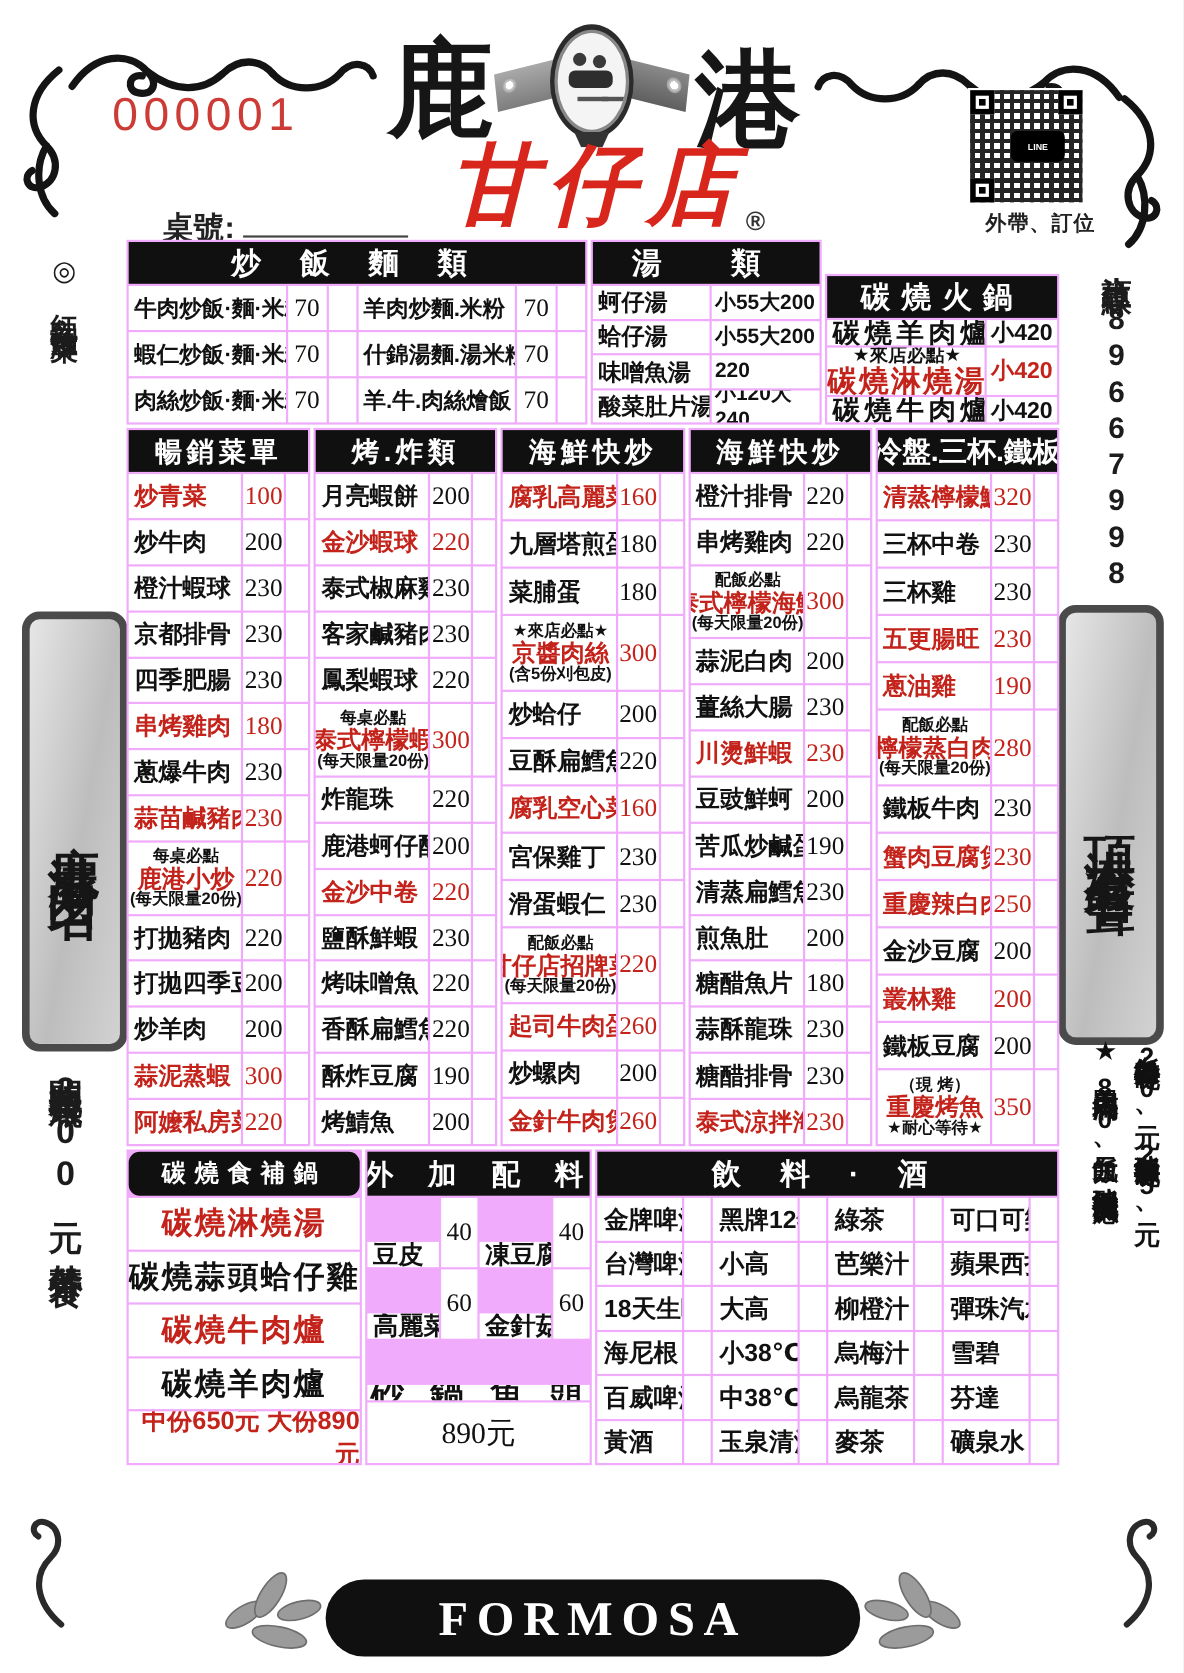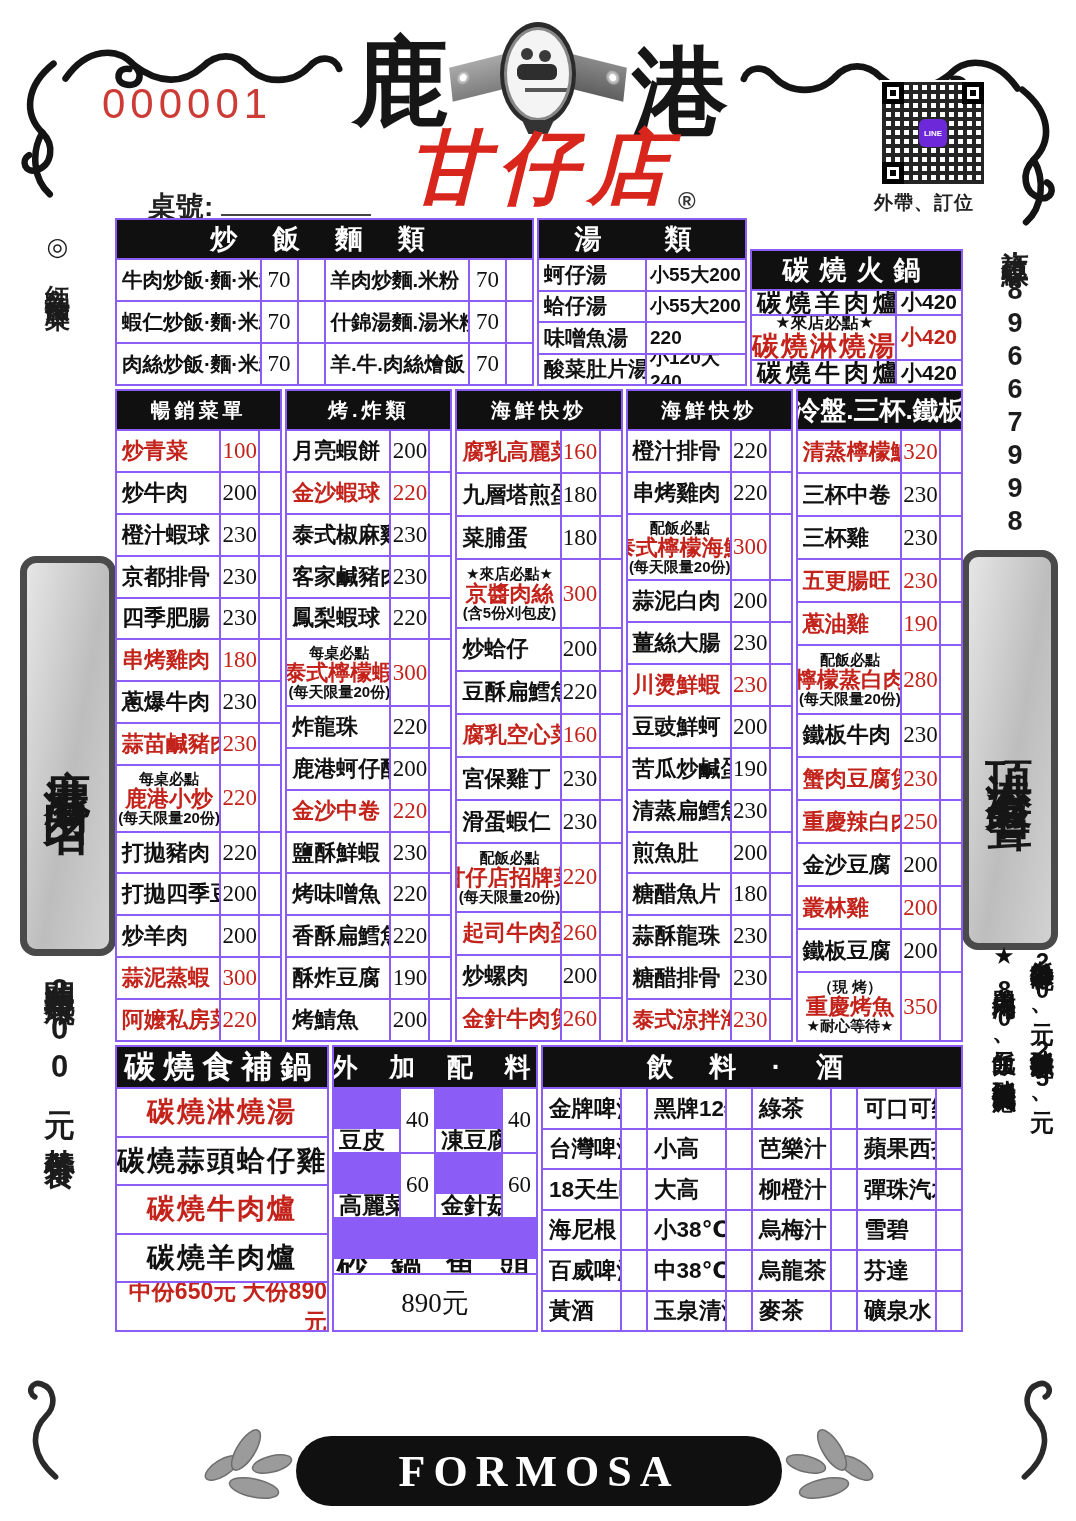--- a/index.html
+++ b/index.html
@@ -16,23 +16,23 @@
   .table-no{left:148px;top:186px;font-size:28px;font-weight:bold;color:#222;}
   .table-no .line{display:inline-block;width:150px;border-bottom:2px solid #444;height:28px;}
   .qr{left:880px;top:80px;width:102px;height:102px;background:#fff;border:2px solid #fff;position:absolute;}
   .qr .noise{position:absolute;inset:0;
     background-image:repeating-linear-gradient(0deg,#000 0 4px,transparent 4px 9px),
                      repeating-linear-gradient(90deg,#000 0 4px,transparent 4px 9px);
     background-blend-mode:multiply;opacity:.85;}
   .finder{position:absolute;width:22px;height:22px;border:5px solid #000;background:#fff;box-sizing:border-box;}
   .finder::after{content:"";position:absolute;inset:3px;background:#000;}
   .f1{left:0;top:0}.f2{right:0;top:0}.f3{left:0;bottom:0}
-  .line-badge{position:absolute;left:37px;top:37px;width:28px;height:28px;background:#6d28d9;border-radius:6px;
+  .line-badge{position:absolute;left:37px;top:37px;width:49px;height:28px;background:#000000;border-radius:6px;
      color:#fff;font-size:8px;font-weight:bold;display:flex;align-items:center;justify-content:center;}
-  .qr-caption{left:874px;top:190px;font-size:19px;font-weight:bold;color:#222;letter-spacing:1px;}
+  .qr-caption{left:896px;top:190px;font-size:19px;font-weight:bold;color:#222;letter-spacing:1px;}
 
   
   .emblem{left:448px;top:22px;width:180px;height:116px;}
   .flag{position:absolute;width:64px;height:34px;background:linear-gradient(#a9a9a9,#7d7d7d);top:38px;}
   .flag-l{left:2px;transform:rotate(-14deg) skewX(-8deg);}
   .flag-r{right:2px;transform:rotate(14deg) skewX(8deg);background:linear-gradient(#8a8a8a,#5f5f5f);}
   .flag .sun{position:absolute;left:6px;top:6px;width:14px;height:14px;border-radius:50%;
      background:radial-gradient(#fff 35%,#cfcfcf 36%,#9a9a9a 70%);}
   .flag-r .sun{left:auto;right:6px;}
   .oval{position:absolute;left:52px;top:0;width:76px;height:104px;border-radius:50%;
@@ -69,21 +69,21 @@
   .stele::after{content:"";position:absolute;bottom:-20px;left:4px;right:4px;height:30px;background:#7a7a7a;
      border-radius:30% 30% 45% 45%;z-index:-1;}
   .stele .stxt{writing-mode:vertical-rl;text-orientation:upright;font-size:47px;font-weight:bold;color:#161616;
      letter-spacing:10px;}
   .left-stele{left:20px;top:556px;}
   .right-stele{left:962px;top:550px;}
 
   
   .menu{left:115px;top:218px;width:848px;}
   .row-flex{display:flex;gap:3px;}
-  .gbox{background:#8b5cf6;display:grid;gap:2px;padding:2px;box-sizing:border-box;}
+  .gbox{background:#f0abfc;display:grid;gap:2px;padding:2px;box-sizing:border-box;}
   .hd{grid-column:1/-1;background:#101010;color:#fff;display:flex;align-items:center;justify-content:center;
       font-weight:bold;font-size:27px;letter-spacing:10px;white-space:nowrap;overflow:hidden;}
   .hd.hsmall{font-size:22px;letter-spacing:1px;}
   .cell{background:#fff;display:flex;align-items:center;overflow:hidden;}
   .name{padding-left:5px;font-weight:bold;font-size:22px;white-space:nowrap;}
   .price{justify-content:center;font-family:"Liberation Serif","DejaVu Serif",serif;font-size:23px;padding:0 1px;}
   .chkc{background:#fff;}
   .red{color:#c3231b;}
   .stack{flex-direction:column;justify-content:center;line-height:1.05;padding-left:2px;}
   .stack .pre,.stack .post{font-size:15px;font-weight:bold;color:#111;white-space:nowrap;}
@@ -96,27 +96,27 @@
   .soup-box .name{font-size:21px;}
   .soup-box .price{font-size:19px;font-weight:bold;font-family:"Liberation Sans",sans-serif;justify-content:flex-start;padding-left:3px;}
   .hotpot-box{flex:1;grid-template-columns:1fr 64px;grid-template-rows:38px 1fr 1.9fr 1fr;margin-top:31px;}
   .hotpot-box .name{font-size:25px;letter-spacing:4px;}
   .hotpot-box .price{font-size:21px;font-weight:bold;font-family:"Liberation Sans",sans-serif;}
   .hotpot-box .stack .pre{font-size:17px;}
   .hotpot-box .stack .big{font-size:27px;letter-spacing:2px;}
 
   .sec2{margin-top:3px;height:653px;}
   .mcol{flex:1;grid-template-columns:1fr 37px 20px;}
-  .mcol .hd{font-size:20px;letter-spacing:4px;}
+  .mcol .hd{font-size:25px;letter-spacing:4px;}
   .mcol .hd.hsmall{font-size:26px;letter-spacing:0;}
   .mcol .name{font-size:22px;}
 
   .sec3{margin-top:3px;height:287px;}
   .pot-box{width:214px;grid-template-columns:1fr;grid-template-rows:40px 1fr 1fr 1fr 1fr 1fr;}
-  .pot-box .hd{font-size:31px;letter-spacing:8px;}
+  .pot-box .hd{font-size:22px;letter-spacing:8px;border-radius:10px;}
   .pot-box .name{font-size:28px;justify-content:center;padding-left:0;letter-spacing:2px;}
   .pot-box .pricerow{font-size:23px;font-weight:bold;justify-content:center;text-align:right;}
   .extras-box{width:206px;grid-template-columns:1fr 33px 1fr 33px;grid-template-rows:40px 1.15fr 1.15fr 1fr 1fr;}
   .extras-box .hd{font-size:26px;letter-spacing:8px;font-family:Liberation Mono, monospace;}
   .extras-box .name{font-size:23px;margin-top:40px;}
   .extras-box .span4{grid-column:1/-1;justify-content:center;}
   .drinks-box{flex:1;grid-template-columns:1fr 24px 1fr 24px 1fr 24px 1fr 24px;grid-template-rows:40px repeat(6,1fr);}
   .drinks-box .hd{font-size:27px;letter-spacing:14px;}
   .drinks-box .name{font-size:22.5px;padding-left:6px;}
 

